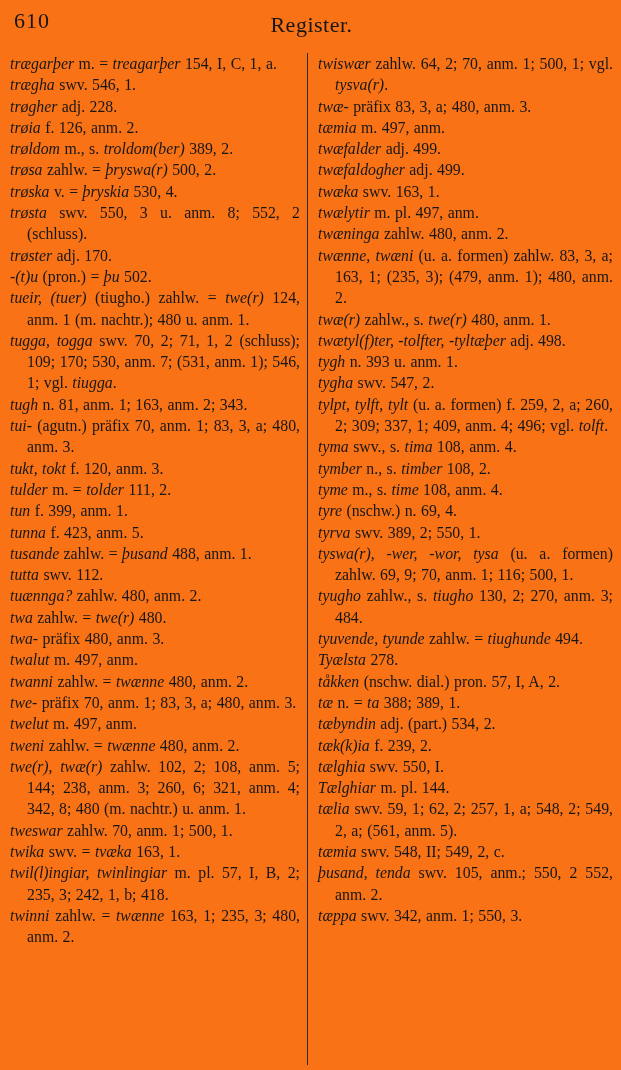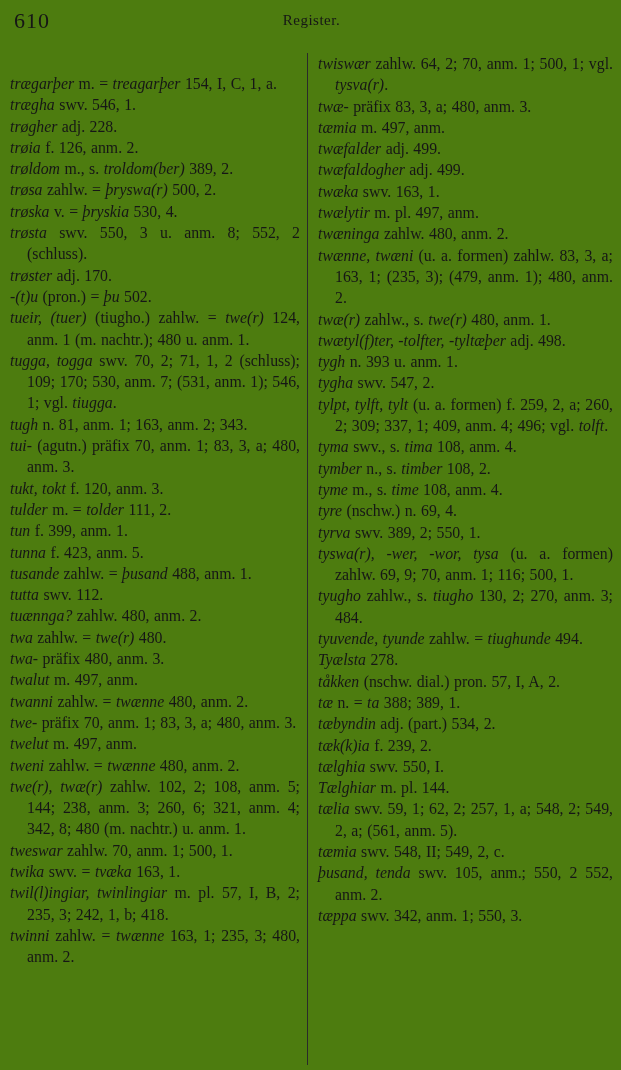--- a/index.html
+++ b/index.html
@@ -1,38 +1,38 @@
 <!DOCTYPE html>
 <html><head>
 <meta charset="utf-8">
 <style>
   html,body { margin:0; padding:0; background:#e8e6e0; }
   .page {
     position:relative;
     width:621px; height:1070px;
     margin:0 auto;
-    background:#4d7c0f;
+    background:#f97316;
     box-sizing:border-box;
     padding:8px 8px 0 10px;
     font-family:"Liberation Serif","DejaVu Serif",serif;
     color:#161616;
     overflow:hidden;
   }
   .header { position:relative; height:38px; }
   .page-number {
     position:absolute; left:4px; top:0;
     font-size:22px; letter-spacing:1px;
   }
   .page-title {
     position:absolute; left:0; right:0; top:4px;
-    text-align:center; font-size:15px; letter-spacing:0.5px;font-family:Liberation Serif, serif;
+    text-align:center; font-size:22px; letter-spacing:0.5px;font-family:Liberation Serif, serif;
   }
   .columns { display:flex; margin-top:7px; height:1012px; overflow:hidden; }
   .col { box-sizing:border-box; }
-  .col-left  { width:297px; padding-right:7px;margin-top:20px; }
+  .col-left  { width:297px; padding-right:7px; }
   .divider   { width:1px; background:#2a2a2a; flex:none; }
   .col-right { width:305px; padding-left:10px; }
   .entry {
     margin:0;
     font-size:15.8px;
     line-height:21.3px;
     text-align:justify;
     padding-left:17px;
     text-indent:-17px;
     word-spacing:0.5px;

